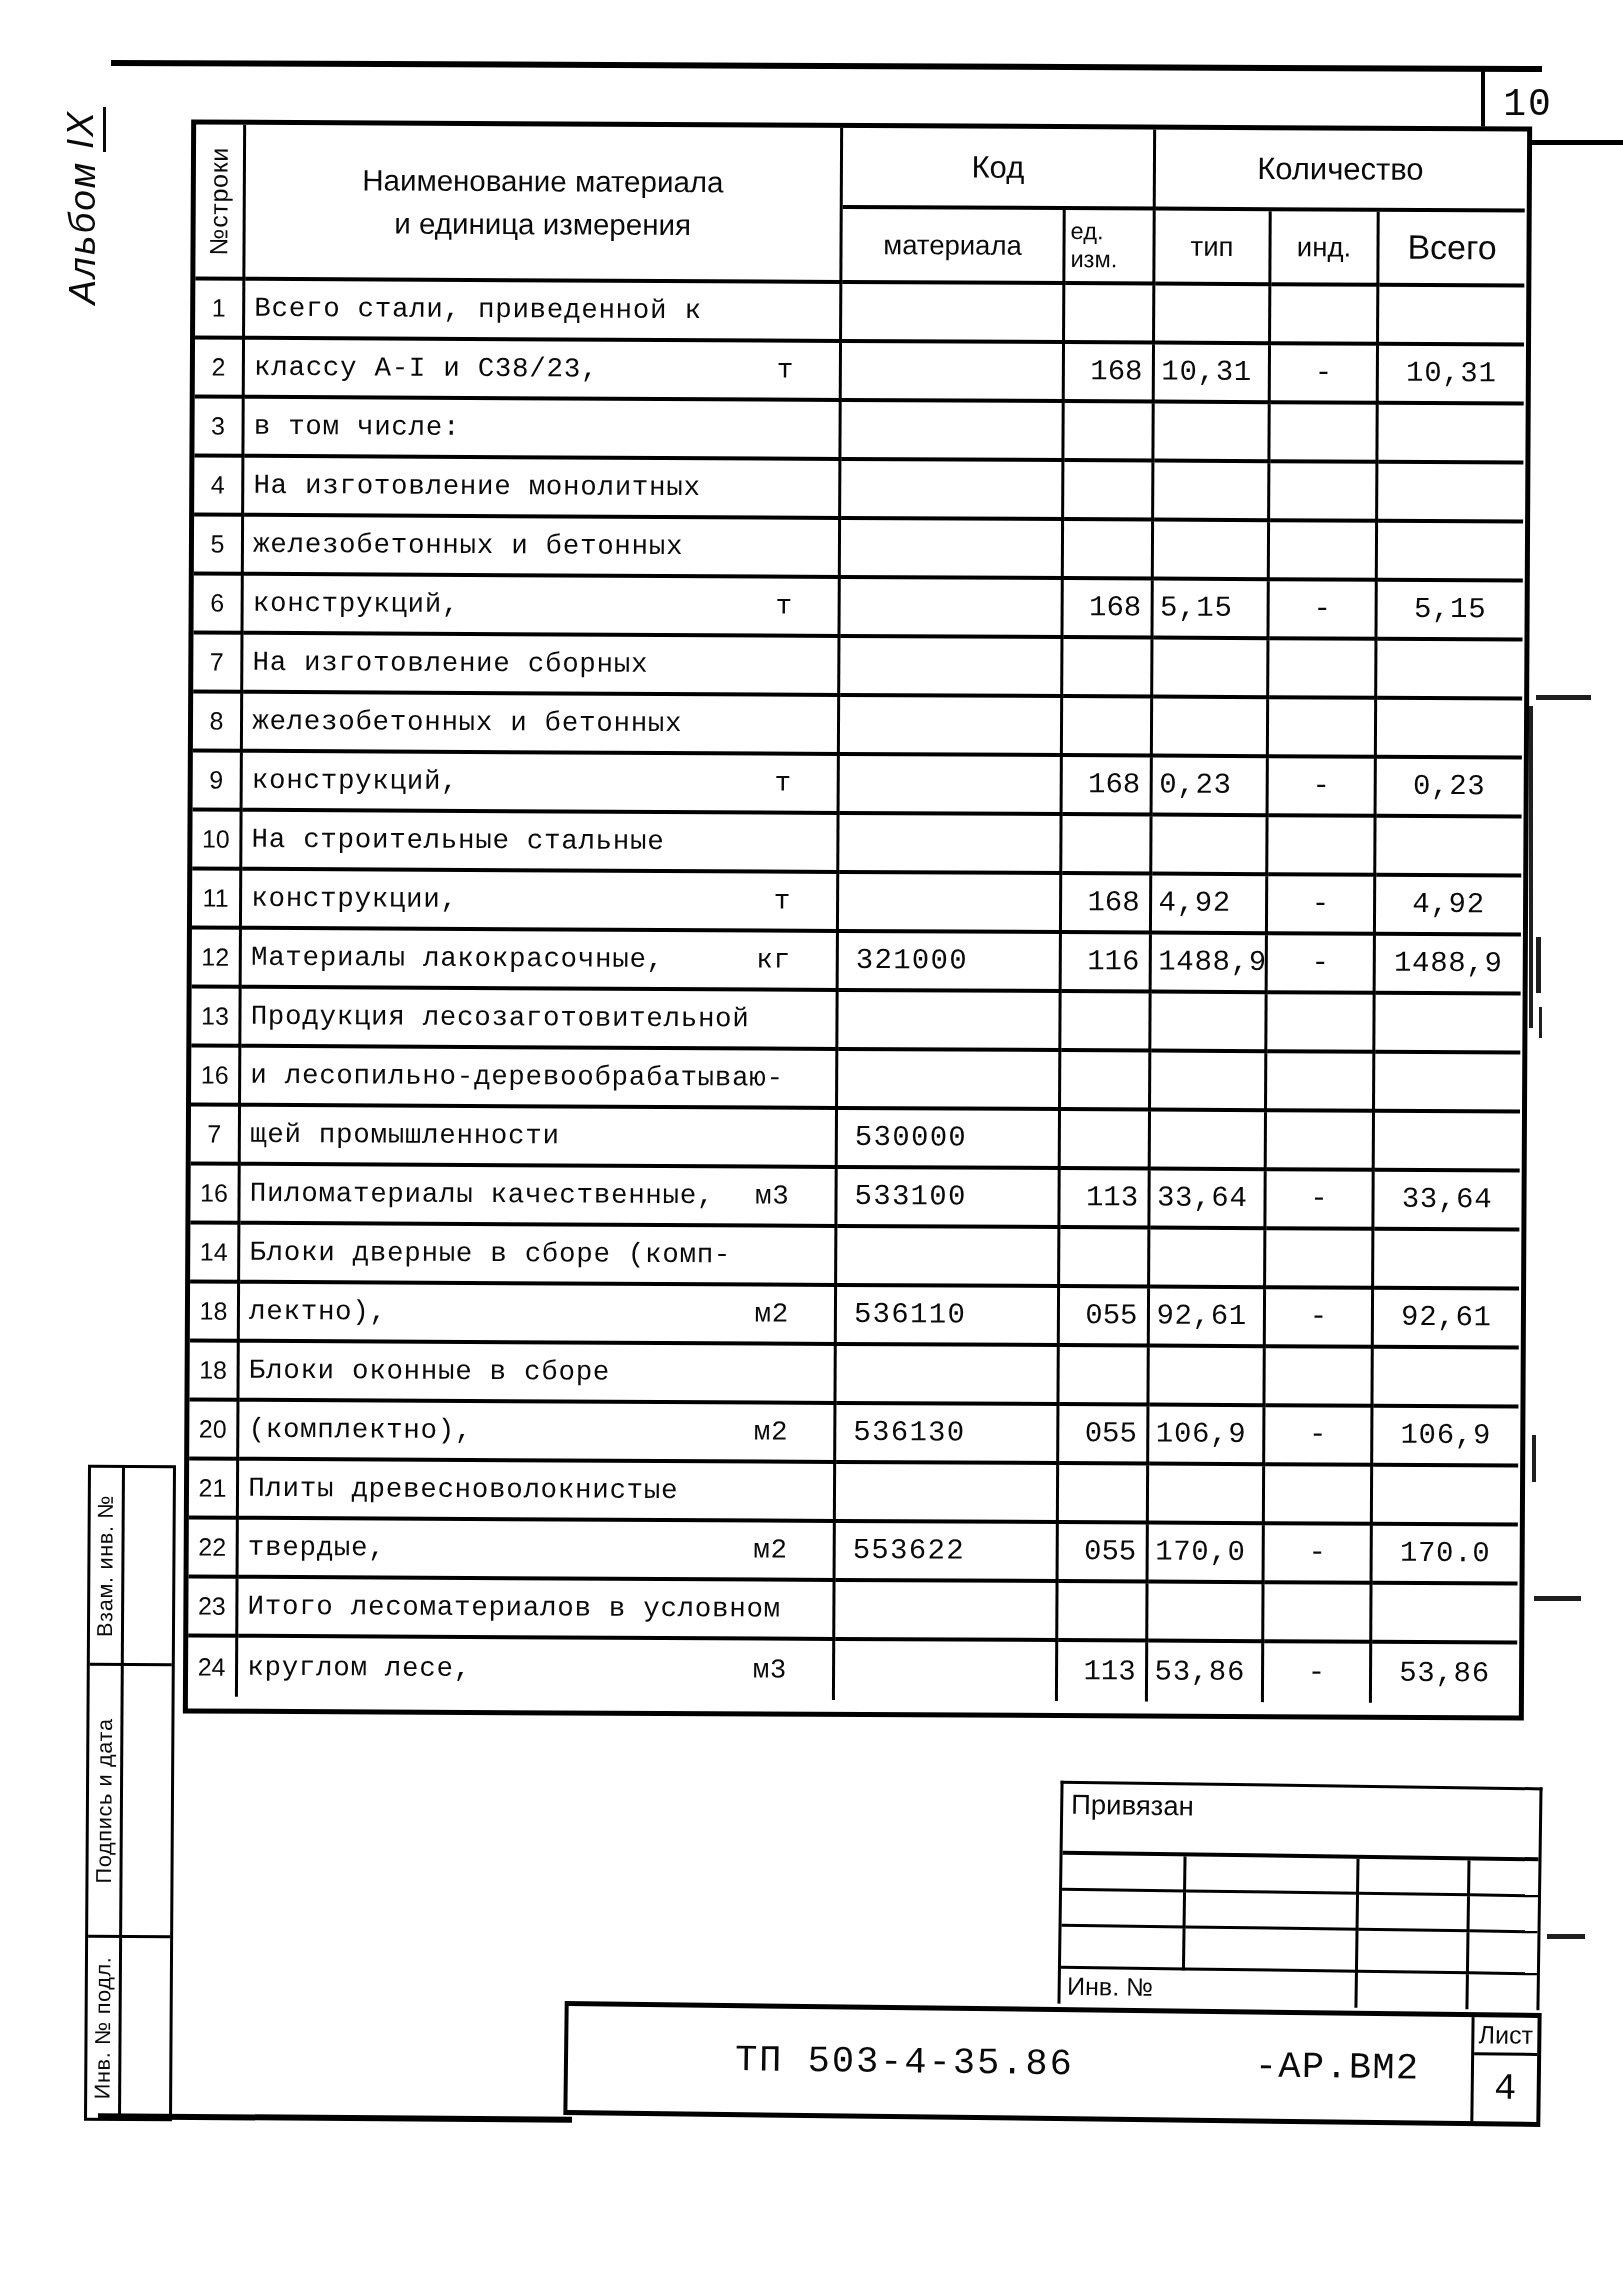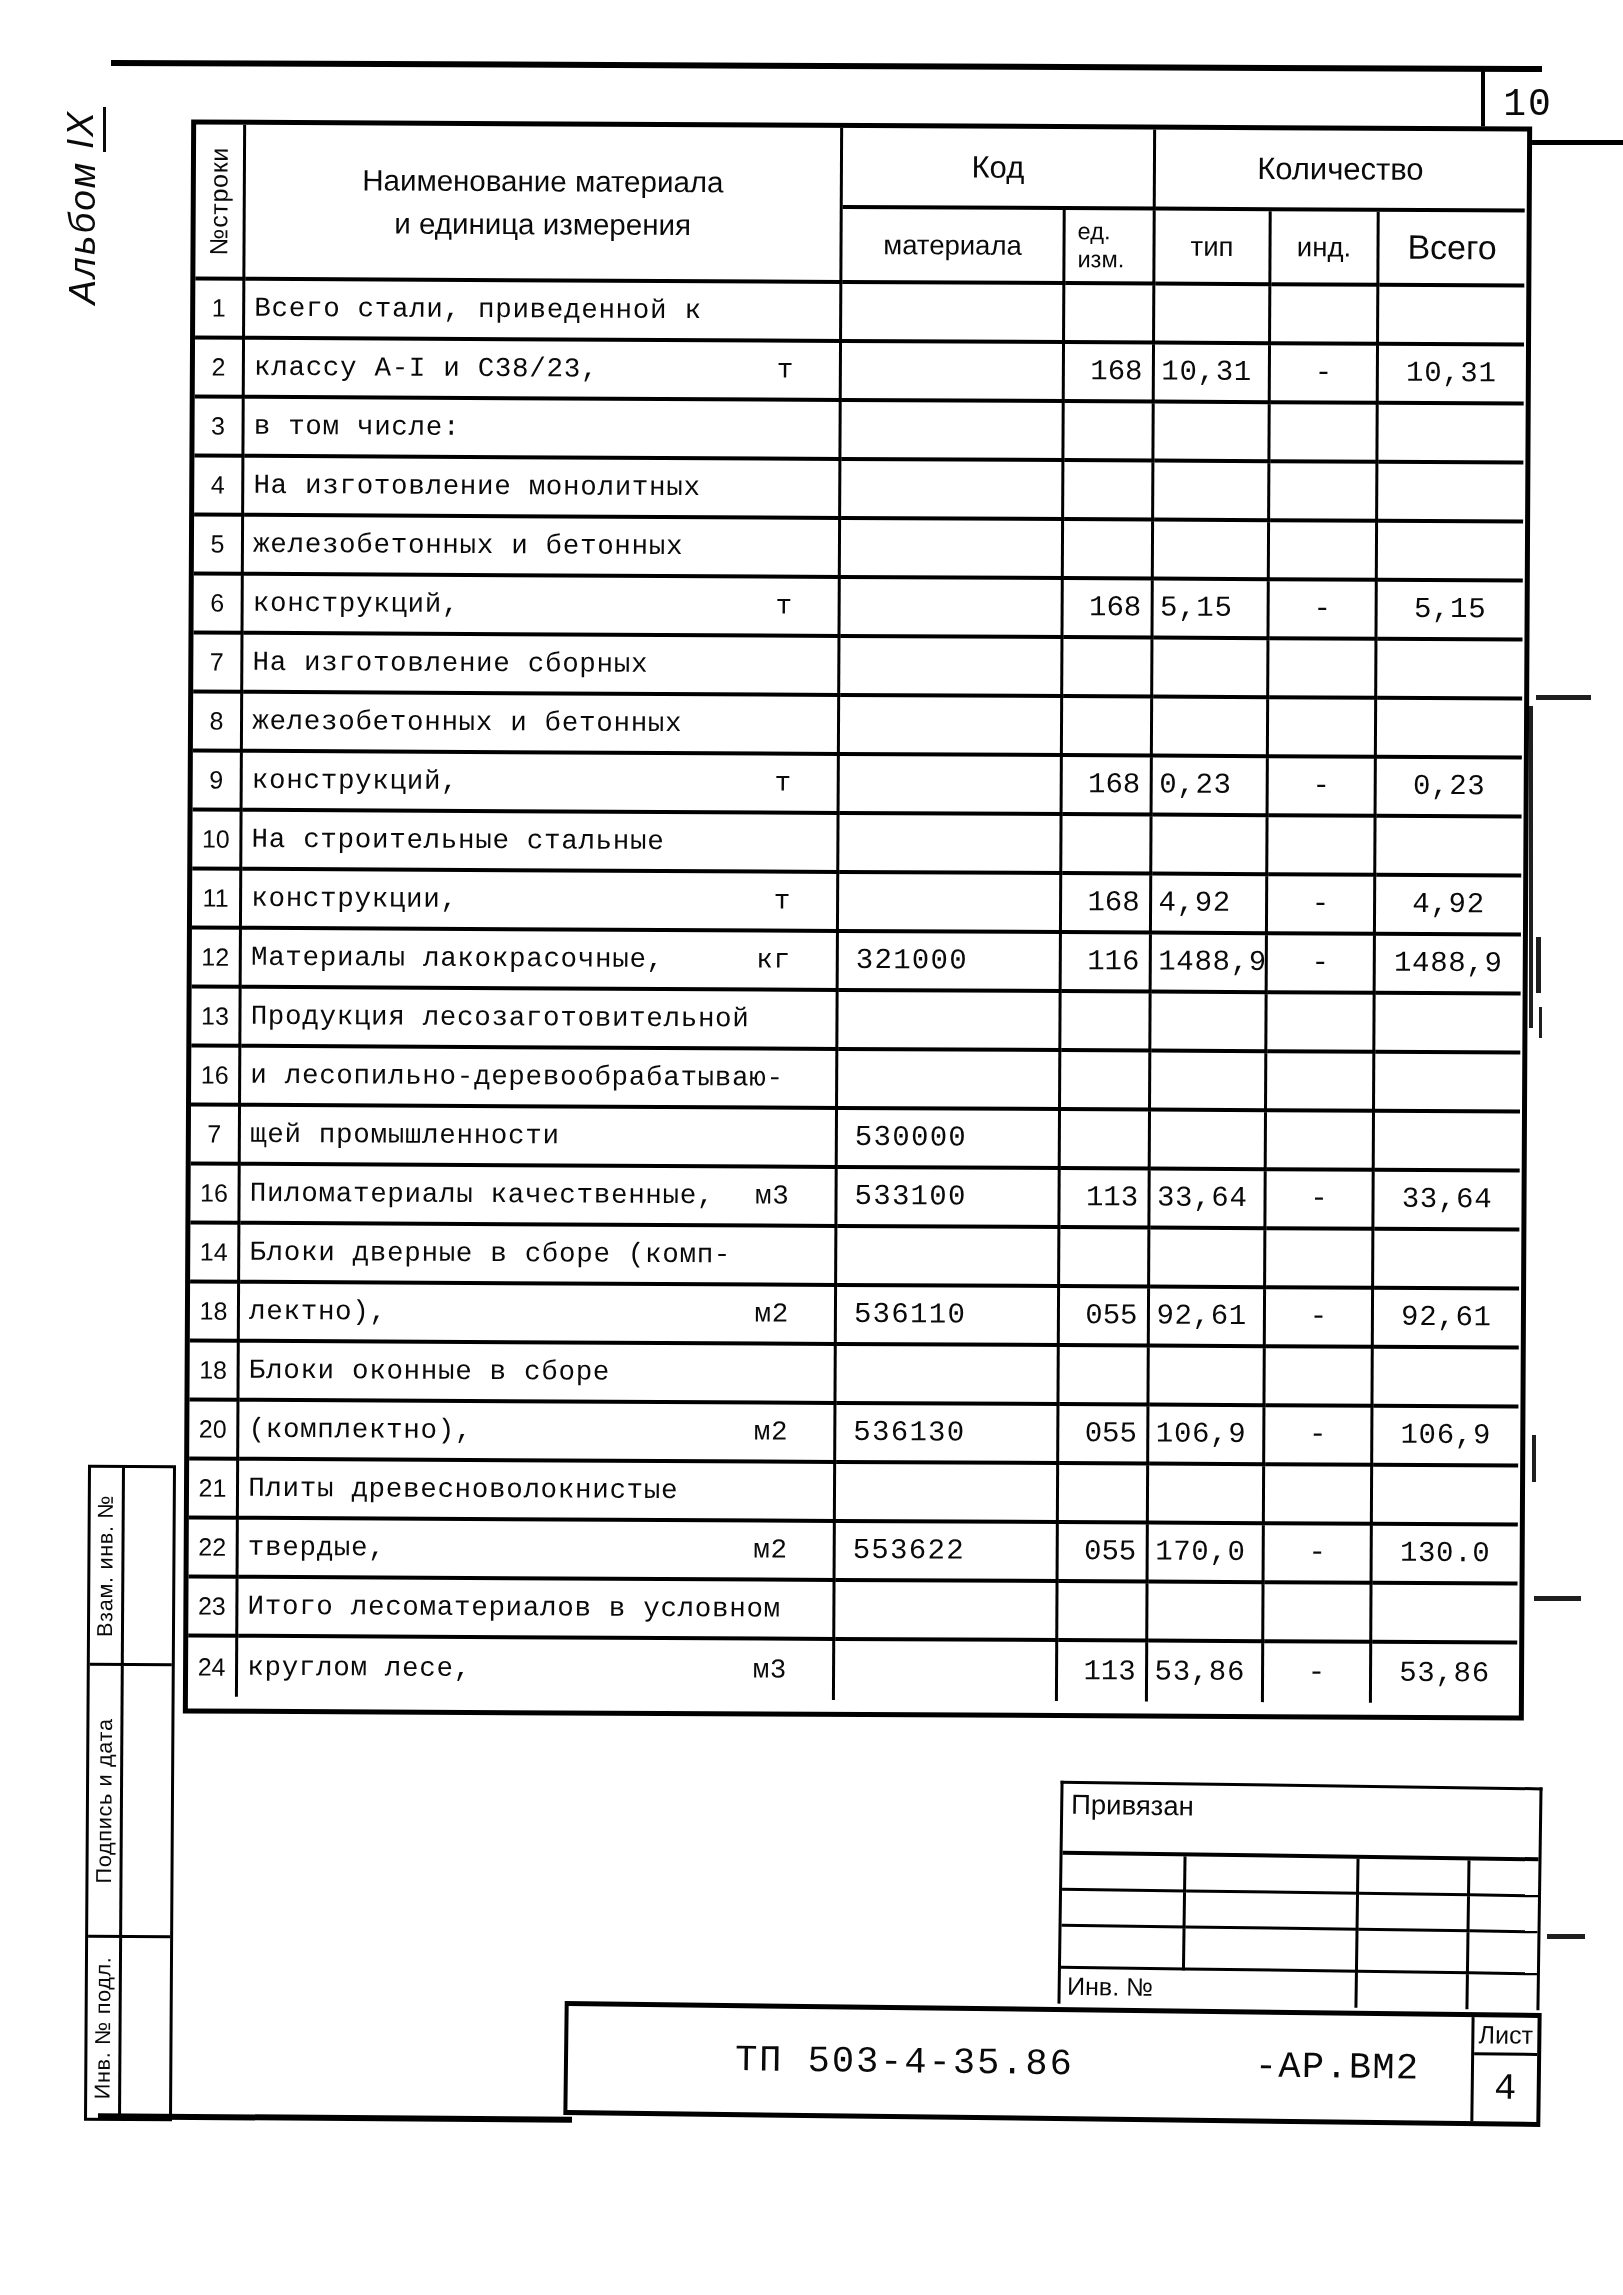--- a/index.html
+++ b/index.html
@@ -43,21 +43,21 @@
   .cell{box-sizing:border-box;border-right:3.3px solid #000;border-bottom:4.6px solid #000;
         display:flex;align-items:center;overflow:visible;white-space:nowrap;}
   .tbl > .cell:nth-last-child(-n+7){border-bottom:none;}
   .hd{justify-content:center;text-align:center;}
 
   .h-rowno{grid-column:1;grid-row:1/3;}
   .h-name{grid-column:2;grid-row:1/3;flex-direction:column;justify-content:center;font-size:29.5px;line-height:43px;}
   .h-code{grid-column:3/5;grid-row:1;font-size:31px;}
   .h-qty{grid-column:5/8;grid-row:1;font-size:31px;border-right:none;}
   .h-sub{grid-row:2;font-size:27.5px;}
-  .h-edizm{flex-direction:column;justify-content:center;font-size:23.6px;line-height:27.5px;align-items:flex-start;padding-left:12px;}
+  .h-edizm{flex-direction:column;justify-content:center;font-size:23.6px;line-height:27.5px;align-items:flex-start;padding-left:5px;}
   .h-vsego{border-right:none;font-size:34px;}
 
   .vtext{transform:rotate(-90deg);white-space:nowrap;font-size:25px;letter-spacing:0.7px;}
 
   
   .c-no{justify-content:center;font-size:25px;}
   .c-name{font-family:"Liberation Mono","DejaVu Sans Mono",monospace;font-size:27.5px;letter-spacing:0.7px;
           padding-left:9.2px;justify-content:space-between;}
   .c-name .un{padding-right:45px;}
   .c-code{font-family:"Liberation Mono","DejaVu Sans Mono",monospace;font-size:29px;letter-spacing:1.3px;padding-left:17px;}
@@ -374,21 +374,21 @@
 
   <div class="cell c-no">22</div>
   <div class="cell c-name">
       <span class="nm">твердые,</span>
       <span class="un">м2</span>
     </div>
   <div class="cell c-code">553622</div>
   <div class="cell c-ucode">055</div>
   <div class="cell c-tip">170,0</div>
   <div class="cell c-ind">-</div>
-  <div class="cell c-total">130.0</div>
+  <div class="cell c-total">170.0</div>
 
   <div class="cell c-no">23</div>
   <div class="cell c-name">
       <span class="nm">Итого лесоматериалов в условном</span>
       <span class="un"></span>
     </div>
   <div class="cell c-code"></div>
   <div class="cell c-ucode"></div>
   <div class="cell c-tip"></div>
   <div class="cell c-ind"></div>

